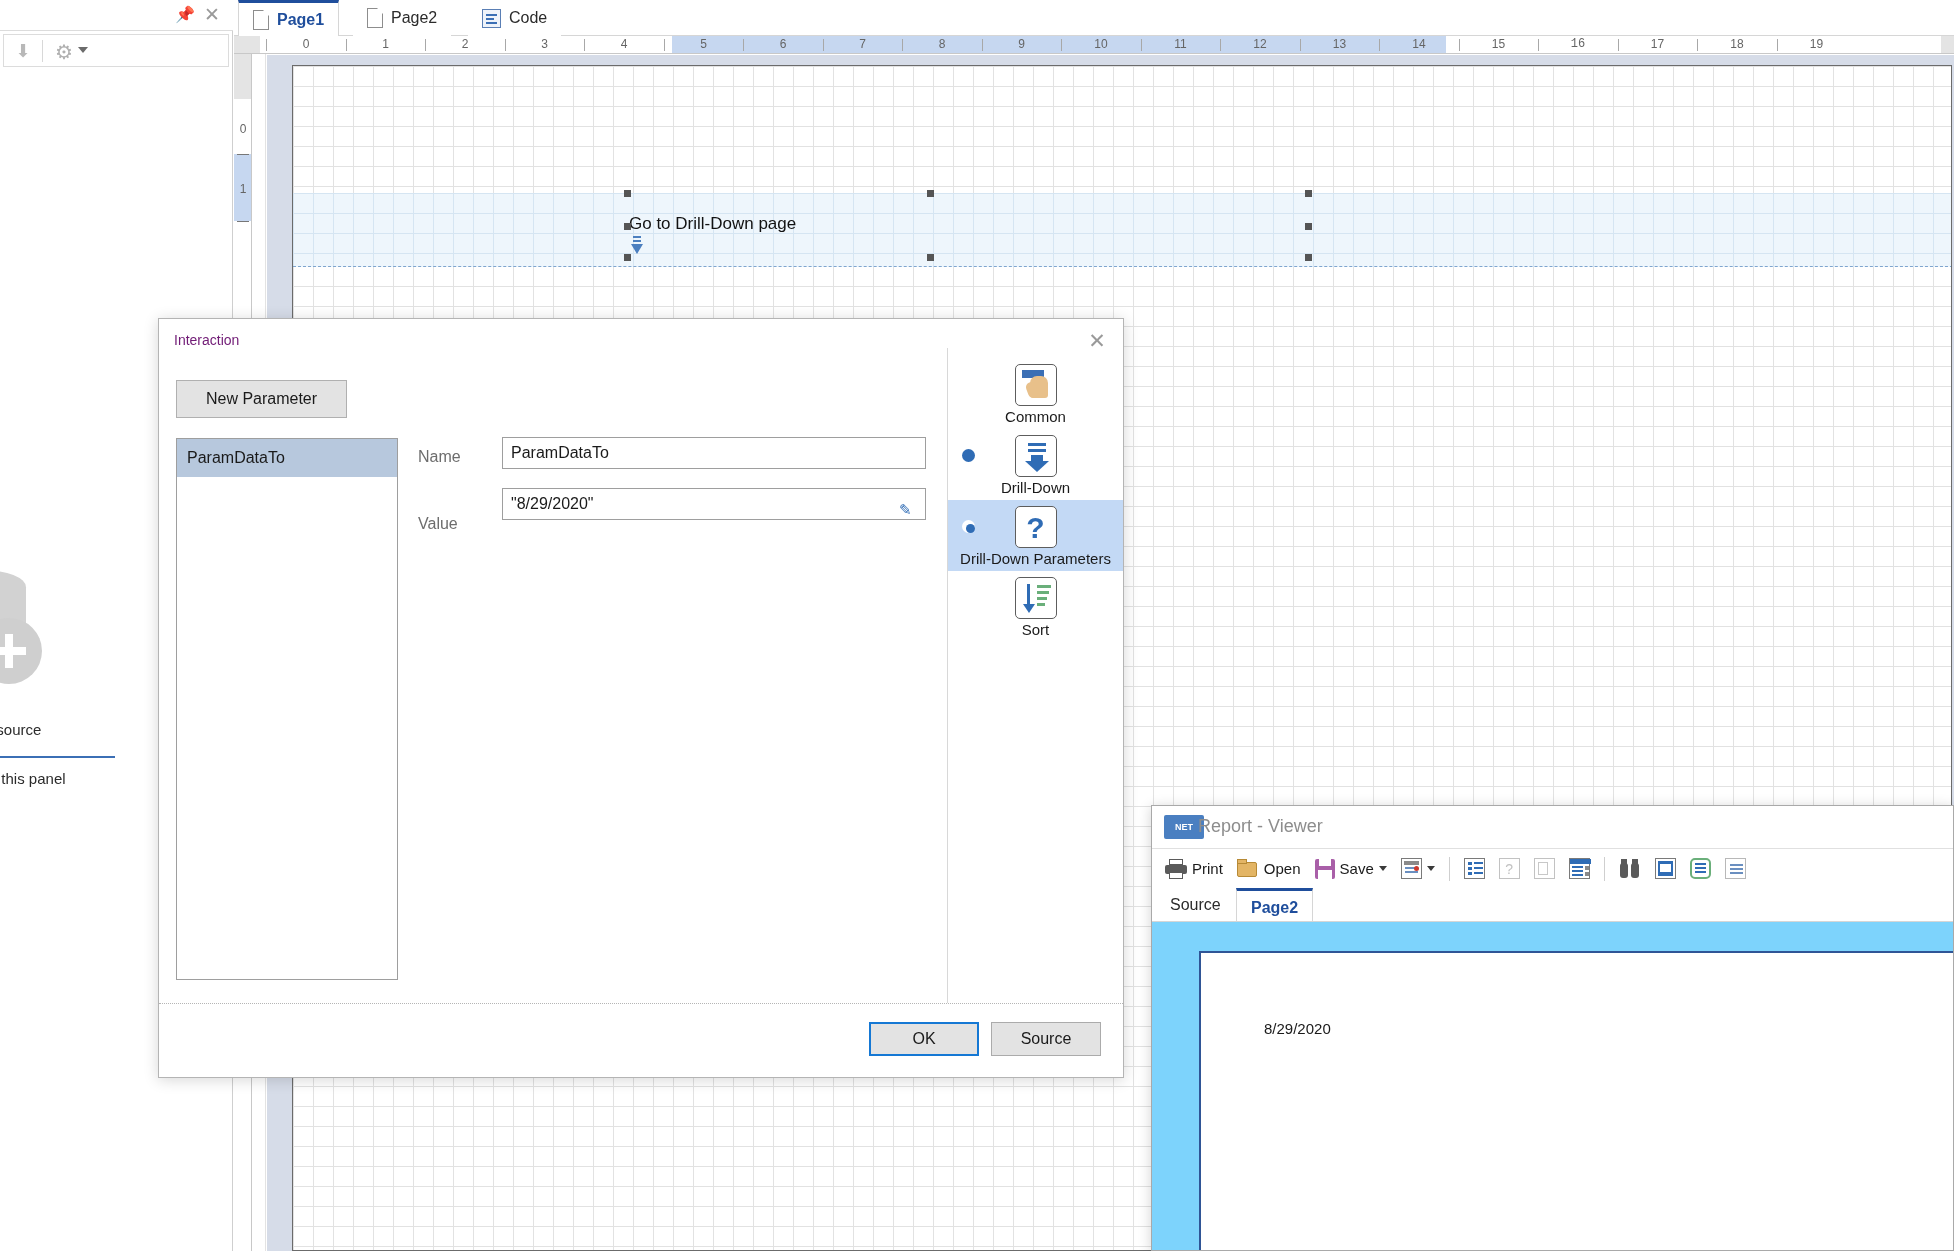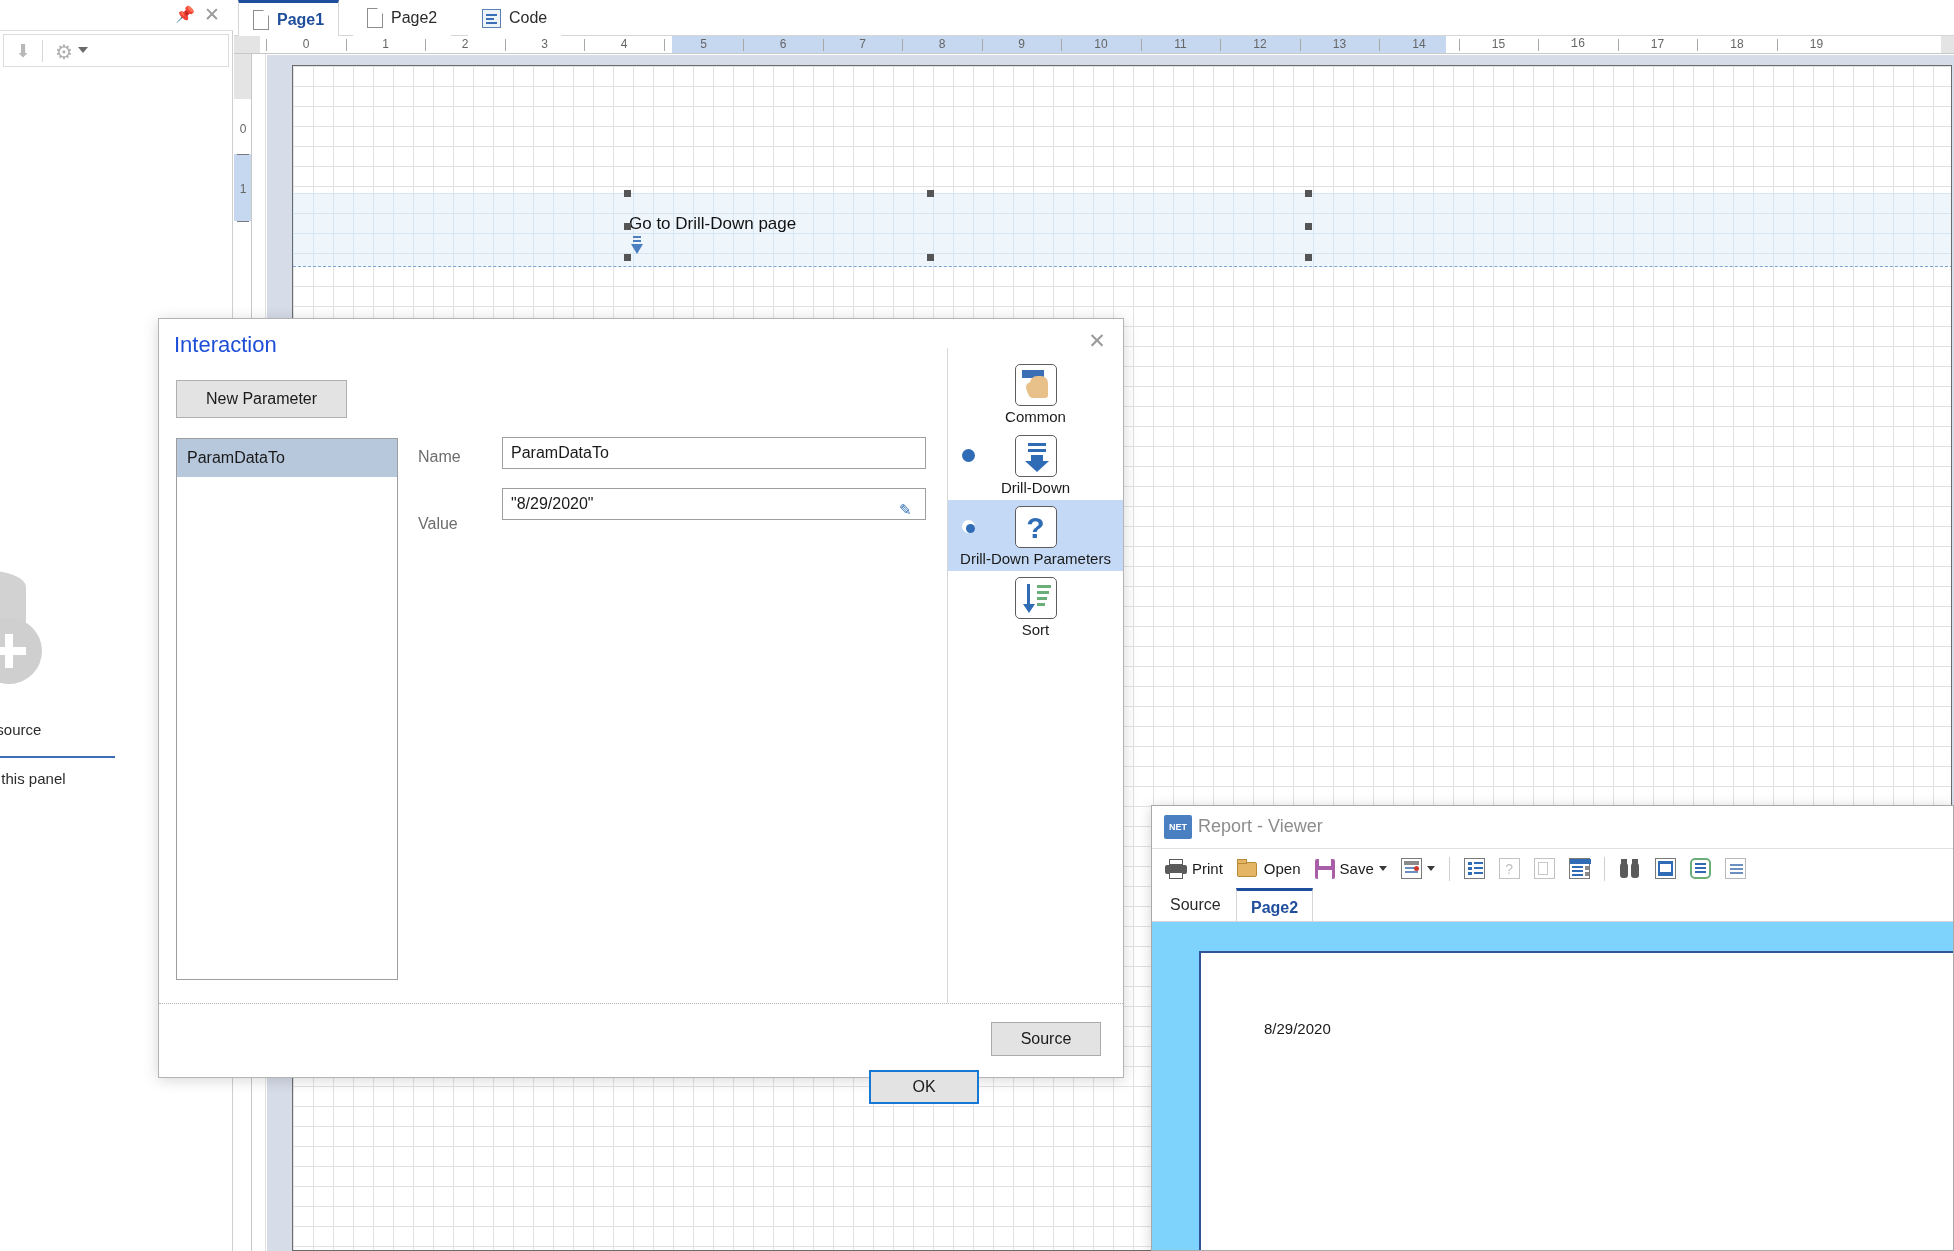--- a/index.html
+++ b/index.html
@@ -210,21 +210,21 @@
   }
 
   
   .dialog {
     position: absolute; left: 158px; top: 318px; width: 966px; height: 760px;
     background: #ffffff; border: 1px solid #b4b4b4;
     box-shadow: 0 2px 14px rgba(0,0,0,0.16);
   }
   .dlg-title {
     position: absolute; left: 16px; top: 14px;
-    font-size: 22px; color: #1d4ed8;
+    font-size: 14px; color: #701a75;
   }
   .dlg-close {
     position: absolute; right: 14px; top: 10px; width: 26px; height: 26px;
     color: #9a9a9a; font-size: 21px; line-height: 26px; text-align: center;
     font-weight: 300;
   }
   .btn-newparam {
     position: absolute; left: 176px; top: 380px; width: 171px; height: 38px;
     background: #e3e3e3; border: 1px solid #b0b0b0;
     font-size: 16px; color: #1a1a1a; font-family: "Liberation Sans", sans-serif;
@@ -281,35 +281,35 @@
   }
   .radio.outlined i {
     position: absolute; left: 2px; top: 2px; width: 9px; height: 9px;
     border-radius: 50%; background: #2f6cb5; display: block;
   }
   .btn-ok, .btn-cancel {
     position: absolute; top: 1022px; width: 110px; height: 34px;
     background: #e3e3e3; font-size: 16px; color: #1a1a1a;
     font-family: "Liberation Sans", sans-serif;
   }
-  .btn-ok { left: 869px; border: 2px solid #1578d4; margin-top: 48px; }
+  .btn-ok { left: 869px; border: 2px solid #1578d4; }
   .btn-cancel { left: 991px; border: 1px solid #ababab; }
 
   
   .viewer {
     position: absolute; left: 1151px; top: 805px; width: 803px; height: 446px;
     background: #ffffff; border: 1px solid #a9a9a9;
     box-shadow: 0 2px 12px rgba(0,0,0,0.18); overflow: hidden;
   }
   .vw-title {
     position: absolute; left: 0; top: 0; width: 803px; height: 42px;
     background: #ffffff;
   }
   .vw-logo {
-    position: absolute; left: 12px; top: 9px; width: 28px; height: 24px;
+    position: absolute; left: 12px; top: 9px; width: 40px; height: 24px;
     background: #4a7fc1; border-radius: 2px;
     color: #fff; font-size: 9px; text-align: center; line-height: 24px;
     font-weight: bold;
   }
   .vw-title-text {
     position: absolute; left: 46px; top: 10px;
     font-size: 18px; color: #8d8d8d;
   }
   .vw-toolbar {
     position: absolute; left: 0; top: 42px; width: 803px; height: 40px;

